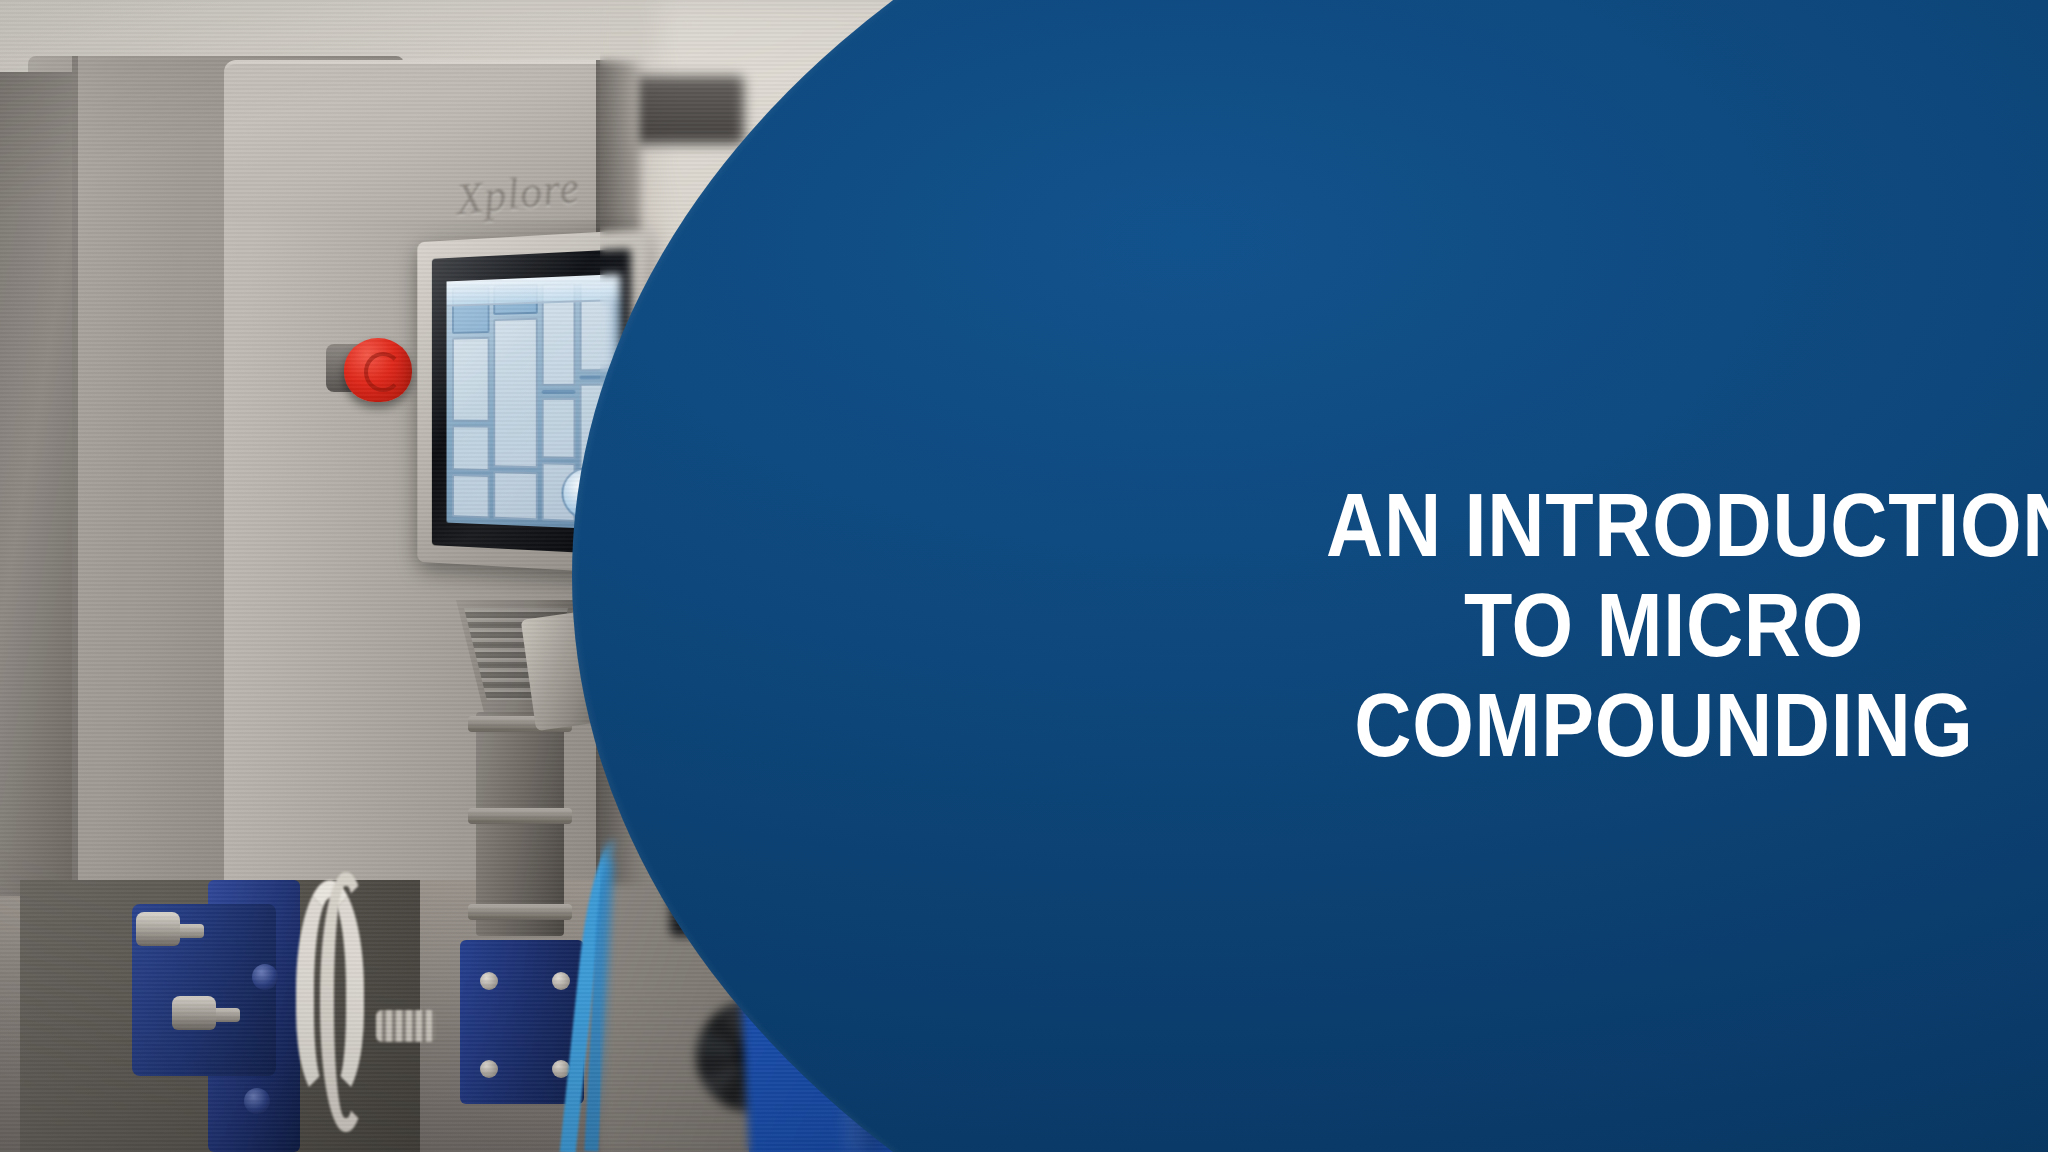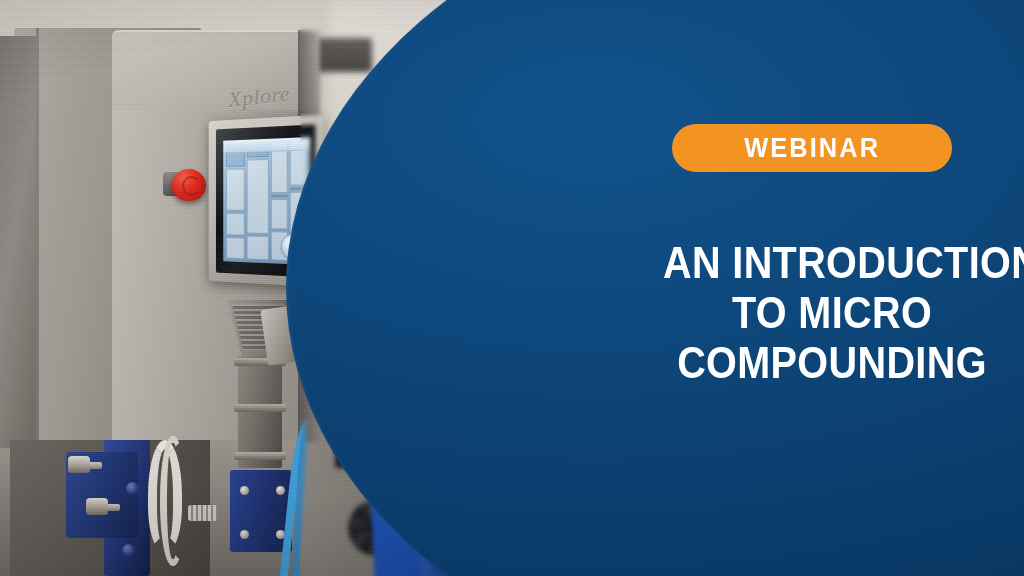--- a/index.html
+++ b/index.html
@@ -655,23 +655,20 @@
     <div class="photo-grain"></div>
     <div class="vignette"></div>
   </div>
 
   <div class="blue-panel-solid"></div>
   <div class="blue-panel"></div>
   <div class="blue-edge-soft"></div>
 
   <div class="content">
 
-    <div class="tag-pill">
-      <span class="tag-pill-label">WEBINAR</span>
-    </div>
 
     <div class="headline">
       <span class="headline-line">AN INTRODUCTION</span>
       <span class="headline-line">TO MICRO</span>
       <span class="headline-line">COMPOUNDING</span>
     </div>
 
   </div>
 </div>
 

